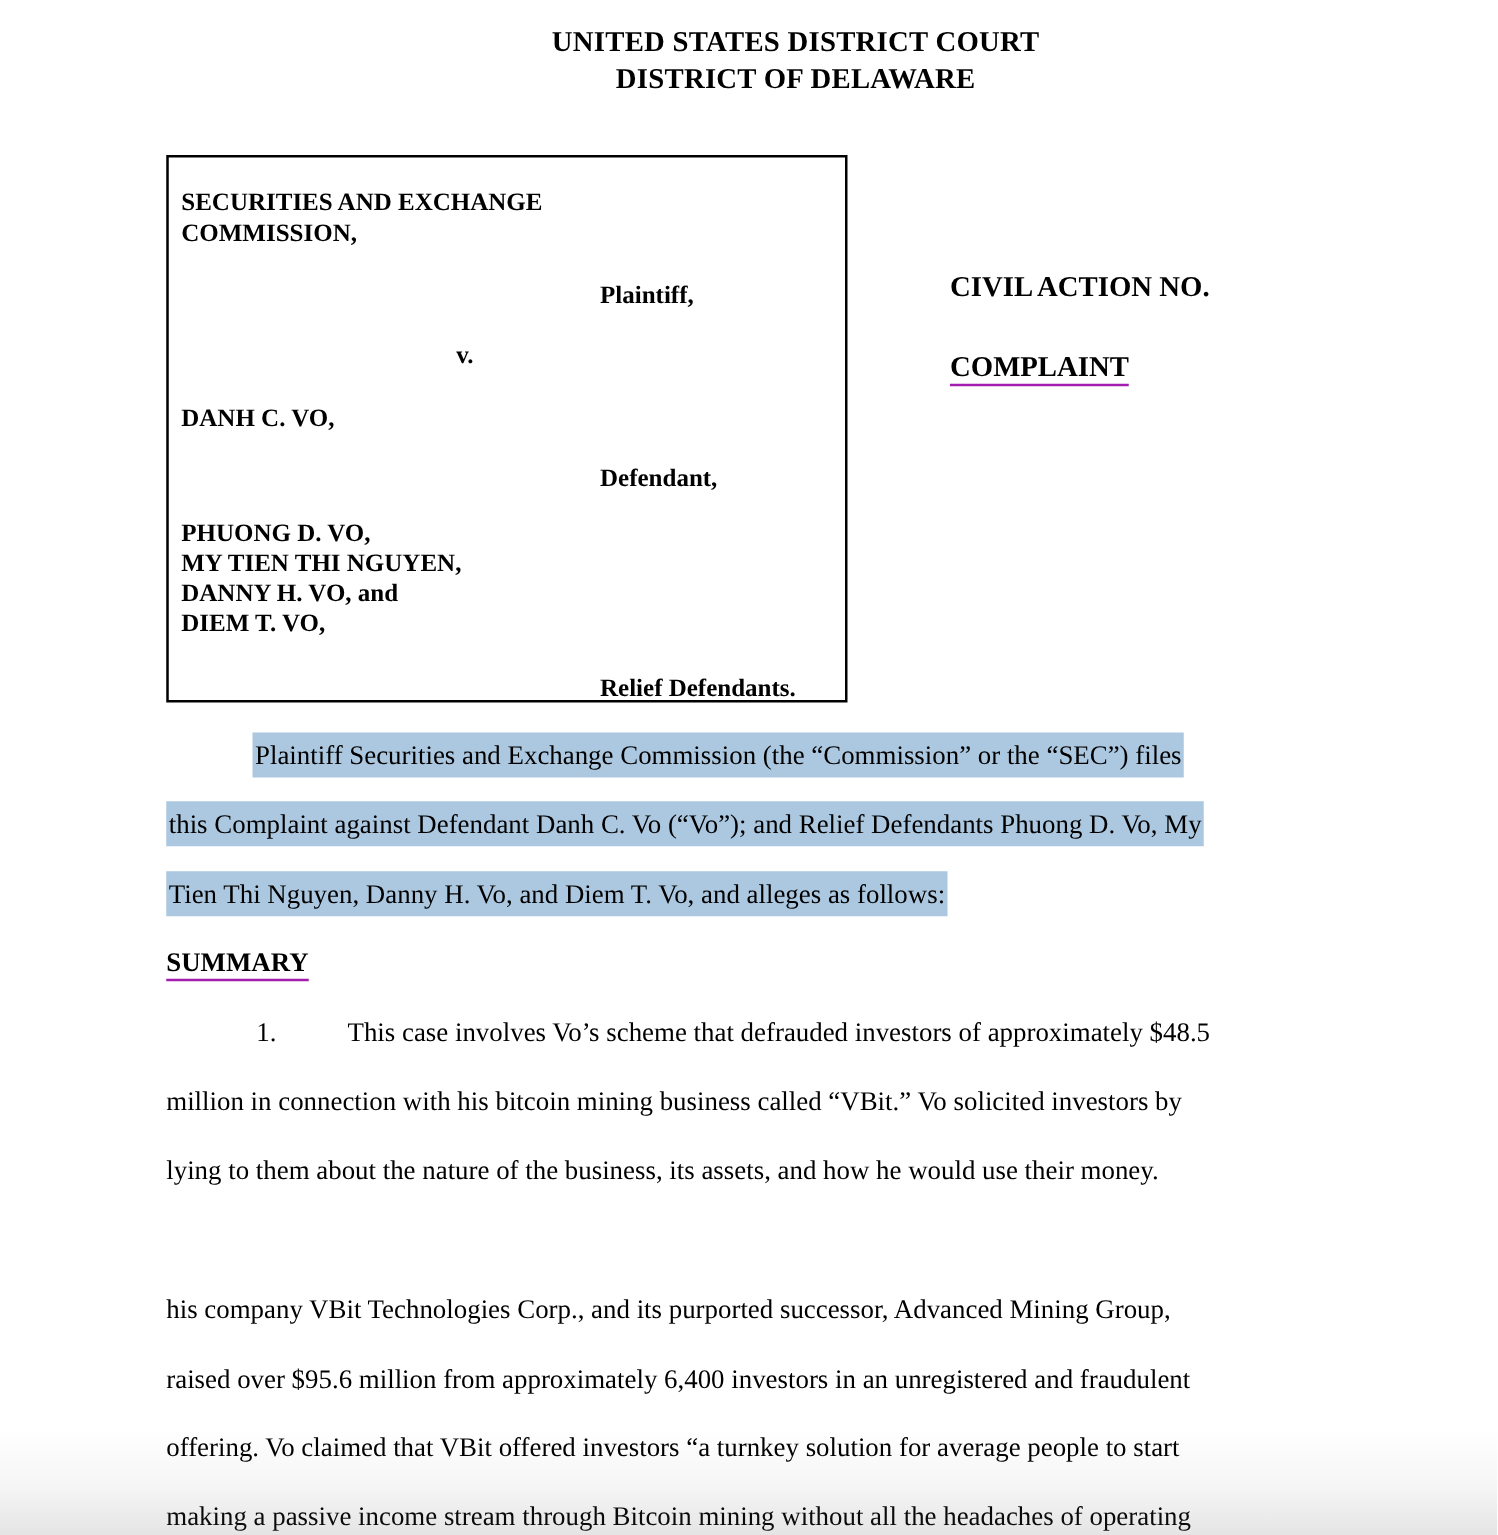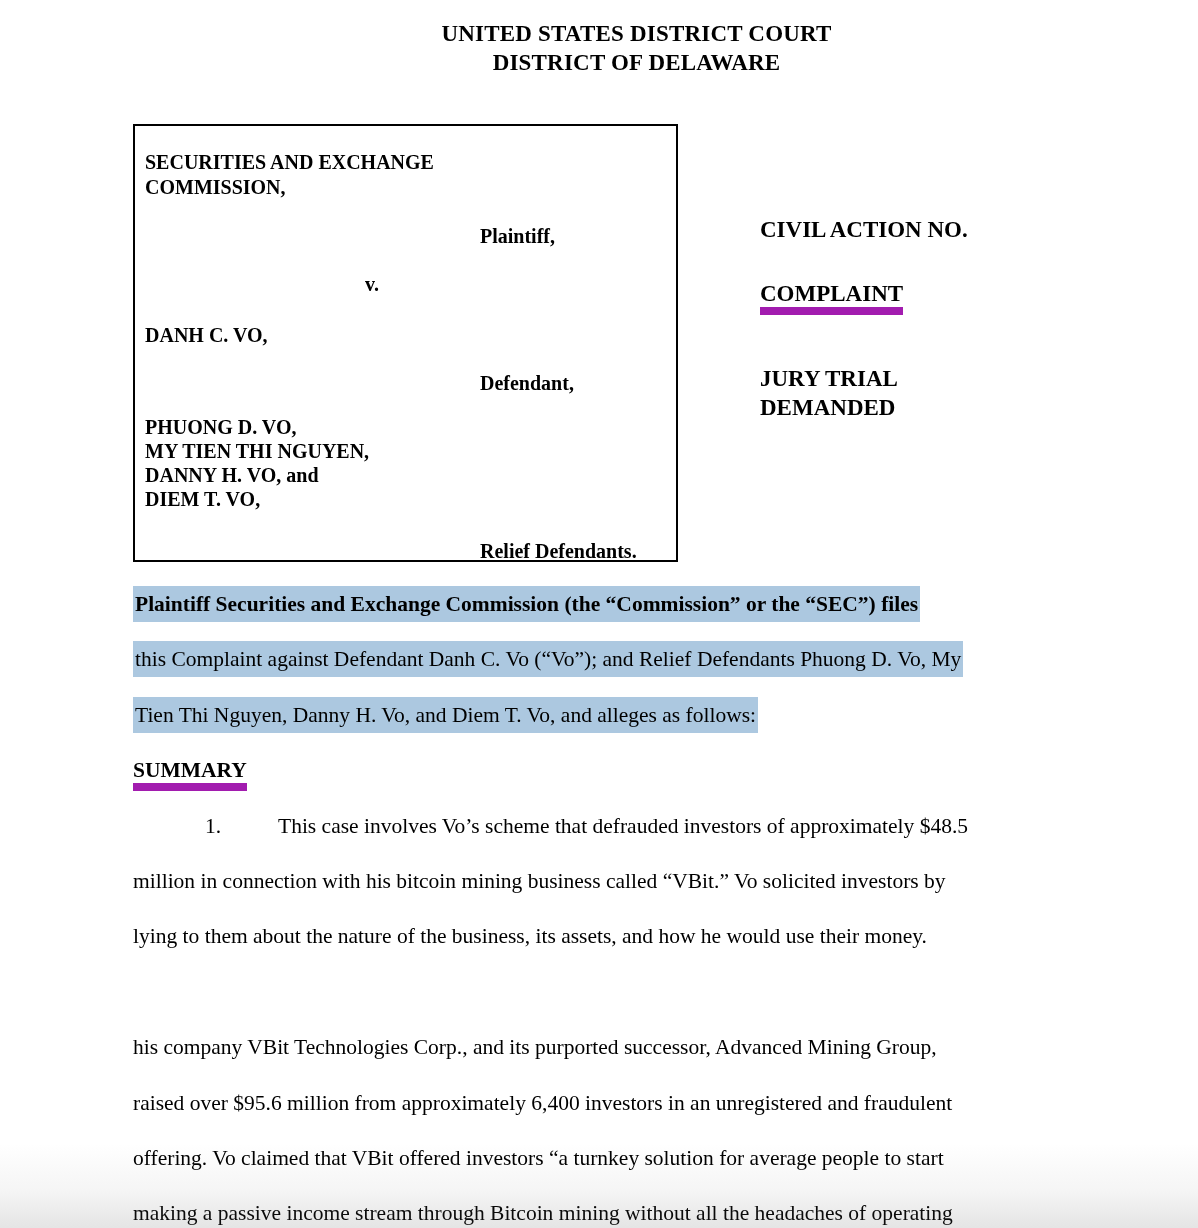--- a/index.html
+++ b/index.html
@@ -10,28 +10,28 @@
   .court-header{
     position:absolute;left:133px;top:19px;width:1007px;text-align:center;
     font-weight:bold;font-size:23px;line-height:29px;letter-spacing:.2px;
   }
   .caption-box{
     position:absolute;left:133px;top:124px;width:545px;height:438px;
     border:2px solid #000;box-sizing:border-box;font-weight:bold;font-size:20px;
   }
   .cb{position:absolute;line-height:25px;white-space:nowrap;}
   .case-info{position:absolute;font-weight:bold;font-size:23px;white-space:nowrap;font-family:Liberation Serif, serif;}
-  .u{border-bottom:8px solid #a21caf;padding-bottom:1px;}
+  .u{border-bottom:2px solid #a21caf;padding-bottom:1px;}
   .line{
     position:absolute;left:133px;width:1007px;height:37px;line-height:37px;
     font-size:21.5px;white-space:nowrap;
   }
   .line.center{width:934px;text-align:left;}
   .hl{display:inline-block;height:36px;line-height:36px;background:var(--hl,#acc8e0);padding:0 2px;}
-  .ind{font-weight:bold;}
+  .ind{margin-left:69px;}
   .pnum{display:inline-block;margin-left:72px;width:73px;}
   .b{font-weight:bold;}
   .bottom-fade{
     position:absolute;left:0;right:0;bottom:0;height:85px;pointer-events:none;
     background:linear-gradient(to bottom, rgba(90,90,90,0) 0%, rgba(90,90,90,0.06) 55%, rgba(90,90,90,0.16) 100%);
   }
 </style>
 </head>
 <body>
 
@@ -56,24 +56,20 @@
       <div>MY TIEN THI NGUYEN,</div>
       <div>DANNY H. VO, and</div>
       <div>DIEM T. VO,</div>
     </div>
     <div class="cb" style="left:345px;top:413px">Relief Defendants.</div>
   </div>
 
   <div class="case-info" style="left:760px;top:217px">CIVIL ACTION NO.</div>
   <div class="case-info" style="left:760px;top:281px">
     <span class="u">COMPLAINT</span>
-  </div>
-  <div class="case-info" style="left:760px;top:364px;line-height:29px">
-    <div>JURY TRIAL</div>
-    <div>DEMANDED</div>
   </div>
 
   <div class="line" style="top:586px">
     <span class="hl ind">Plaintiff Securities and Exchange Commission (the “Commission” or the “SEC”) files</span>
   </div>
   <div class="line" style="top:697px">
     <span class="hl">Tien Thi Nguyen, Danny H. Vo, and Diem T. Vo, and alleges as follows:</span>
   </div>
   <div class="line" style="top:641px">
     <span class="hl">this Complaint against Defendant Danh C. Vo (“Vo”); and Relief Defendants Phuong D. Vo, My</span>

